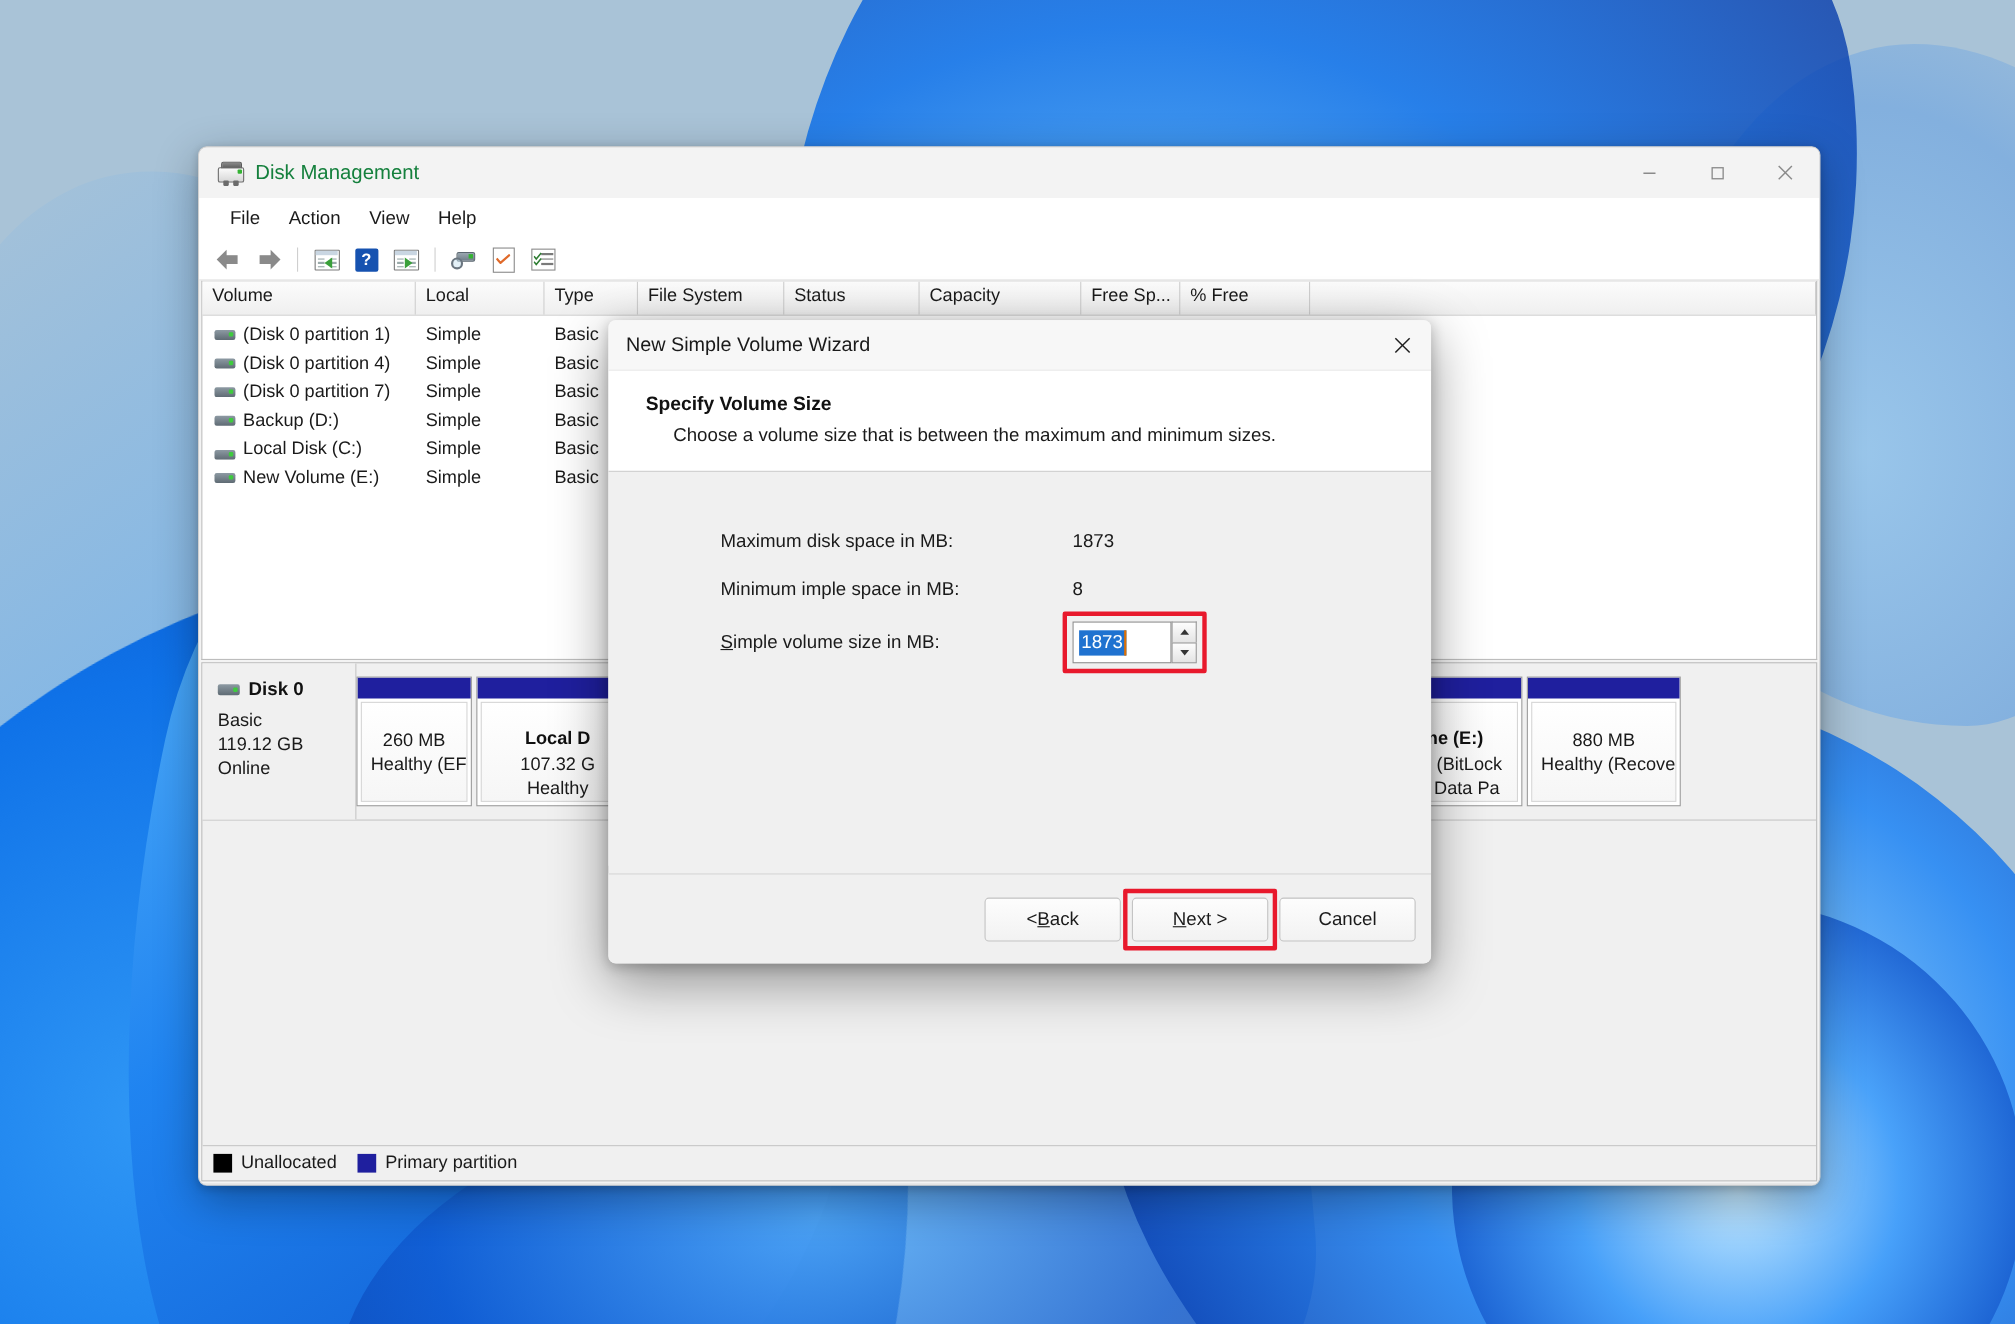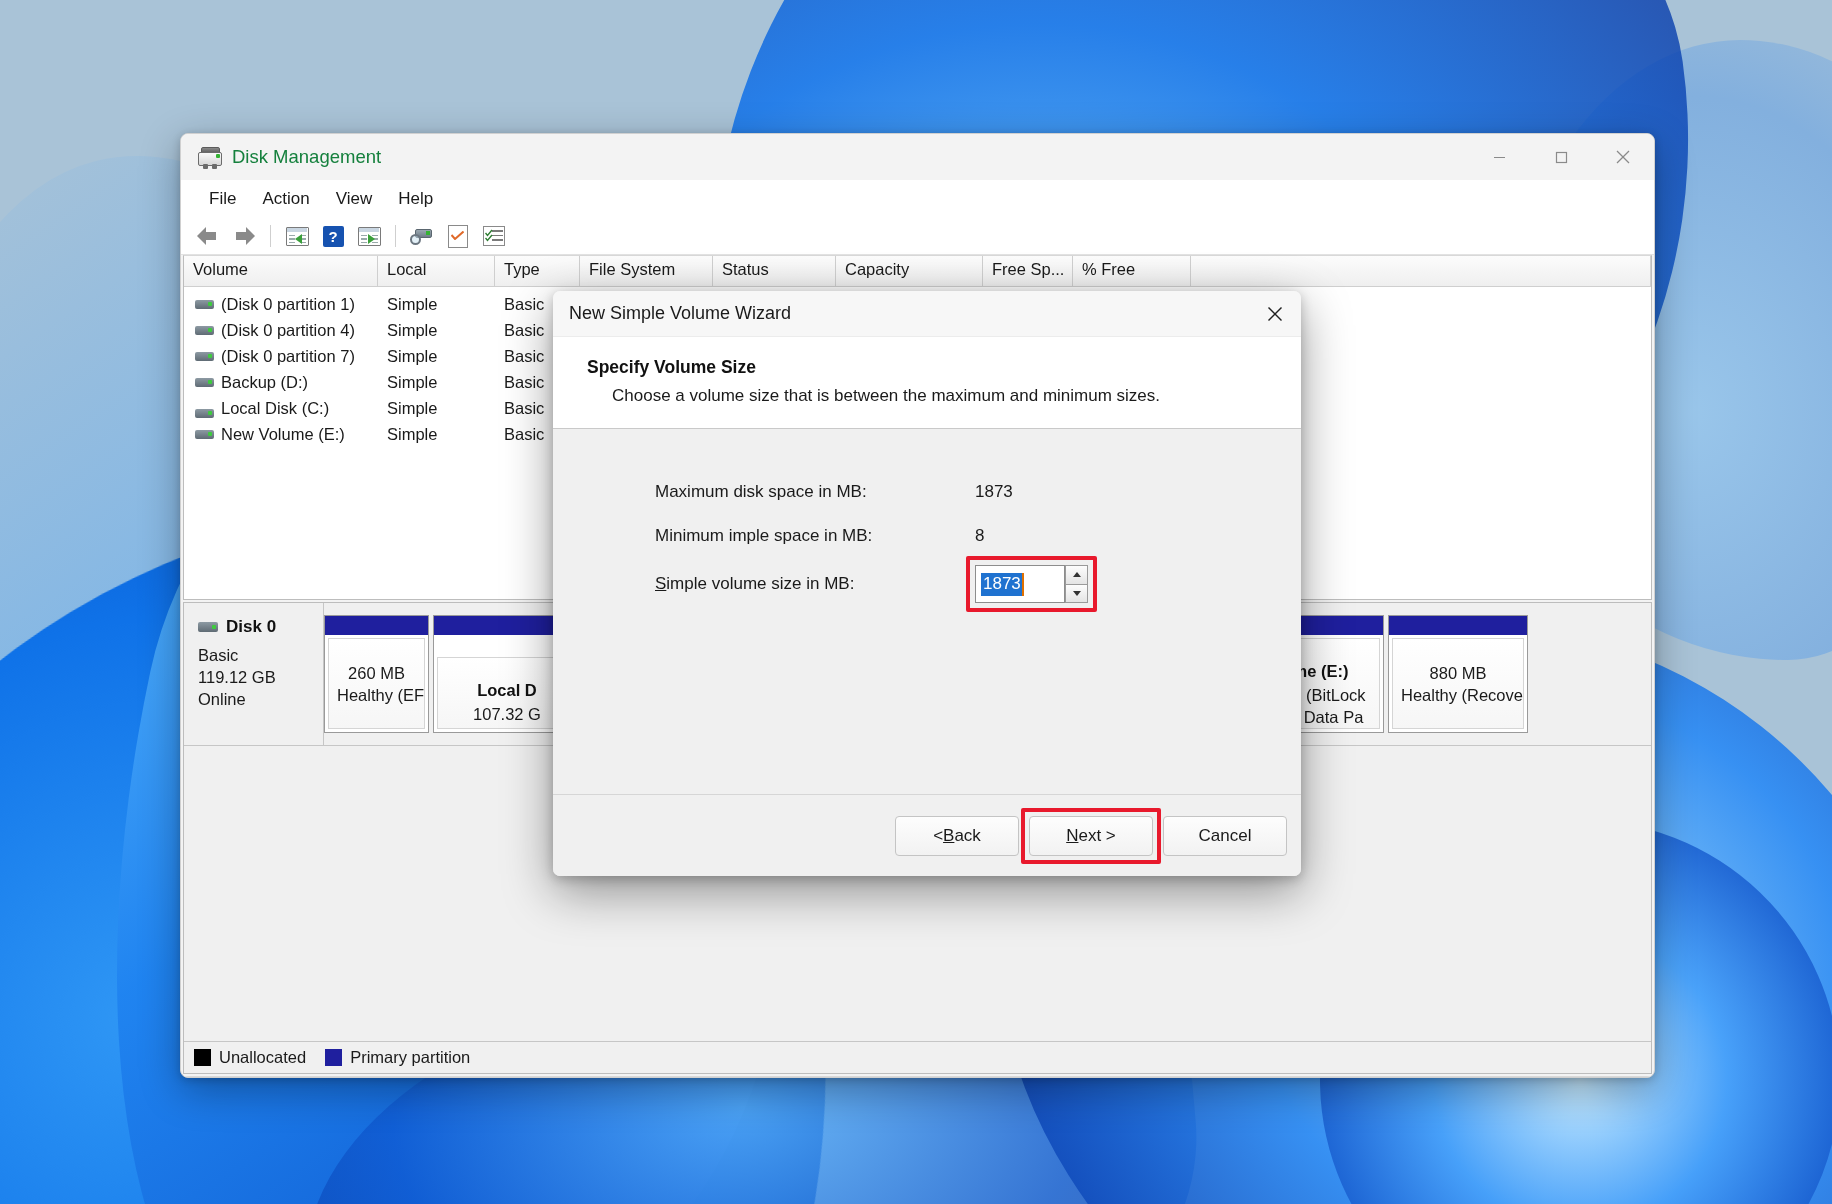--- a/index.html
+++ b/index.html
@@ -609,21 +609,21 @@
         <div class="dl-line">Online</div>
       </div>
       <div class="parts" id="parts">
           <div class="part" style="width: 105px;">
             <div class="part-bar" style="background: rgb(31, 31, 158);"></div>
             <div class="part-body">
               <div class="p-line">260 MB</div>
               <div class="p-line">Healthy (EFI S</div>
             </div>
           </div>
-          <div class="part" style="width: 148px; gap: 19px;">
+          <div class="part" style="width: 148px;">
             <div class="part-bar" style="background: rgb(31, 31, 158);"></div>
             <div class="part-body">
               <div class="p-title">Local D</div>
               <div class="p-line">107.32 G</div>
               <div class="p-line">Healthy</div>
             </div>
           </div>
           <div style="width: 595px;"></div>
           <div class="part" style="width: 200px;">
             <div class="part-bar" style="background: rgb(31, 31, 158);"></div>

